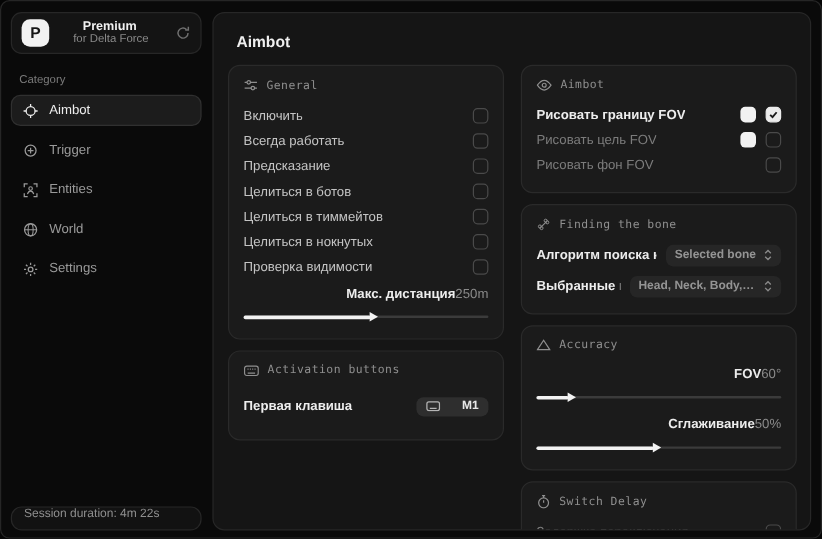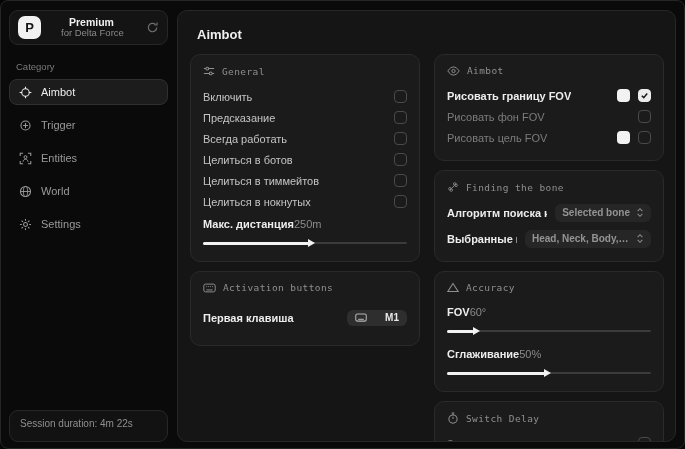--- a/index.html
+++ b/index.html
@@ -43,21 +43,21 @@
     display:flex; align-items:center; gap:9px;
     height:26px; padding:0 9px; border-radius:8px;
     color:#9a9a9a; font-size:11px; border:1px solid transparent; cursor:pointer;
   }
   .nav-item.active { background:#1c1c1c; border-color:#303030; color:#ededed; }
   .nav-item .nicon { display:flex; color:inherit; }
 
   .side-spacer { flex:1; }
   .session-card {
     background:#121212; border:1px solid #272727; border-radius:9px;
-    height:32px; display:flex; align-items:center; padding:0 10px 6px 10px;
+    height:20px; display:flex; align-items:flex-start; padding:0 10px 6px 10px;
     font-size:10px; color:#8f8f8f;
   }
 
   
   .panel {
     flex:1; background:#151515; border:1px solid #272727; border-radius:10px;
     padding:11px 11px 11px 12px; display:flex; flex-direction:column; overflow:hidden;
   }
   .panel-title { font-size:13px; font-weight:bold; color:#f0f0f0; margin:5px 0 12px 7px; }
   .columns { display:flex; gap:14px; flex:1; min-height:0; }
@@ -89,21 +89,21 @@
     background:transparent;
   }
   .checkbox.checked { background:#ececec; border-color:#ececec; color:#1a1a1a; }
   .swatch {
     width:13px; height:13px; border-radius:4px; background:#f2f2f2;
     flex-shrink:0; cursor:pointer;
   }
   .controls { display:flex; align-items:center; gap:8px; flex-shrink:0; }
 
   .slider-block { margin-top:2px; }
-  .slider-head { display:flex; justify-content:flex-start; align-items:center; min-height:20px; }
+  .slider-head { display:flex; justify-content:flex-end; align-items:center; min-height:20px; }
   .slider-label { font-size:11px; font-weight:bold; color:#ededed; white-space:nowrap; }
   .slider-value { font-size:11px; color:#8a8a8a; white-space:nowrap; }
   .slider { position:relative; height:12px; margin-top:3px; cursor:pointer; }
   .slider .track { position:absolute; top:5px; left:0; right:0; height:2px; background:#3b3b3b; border-radius:1px; }
   .slider .fill { position:absolute; top:4.5px; left:0; height:3px; background:#f2f2f2; border-radius:2px; }
   .slider .fill::after {
     content:""; position:absolute; right:-6px; top:-3px;
     border-left:7px solid #f2f2f2; border-top:4.5px solid transparent; border-bottom:4.5px solid transparent;
   }
 
@@ -220,37 +220,41 @@
                 </svg>
             </span>
             <span>General</span>
           </div>
 
           <div class="row">
             <span class="lbl">Включить</span>
             <span class="checkbox"></span>
           </div>
           <div class="row">
+            <span class="lbl">Всегда работать</span>
+            <span class="checkbox"></span>
+          </div>
+          <div class="row">
             <span class="lbl">Предсказание</span>
             <span class="checkbox"></span>
           </div>
           <div class="row">
-            <span class="lbl">Всегда работать</span>
-            <span class="checkbox"></span>
-          </div>
-          <div class="row">
             <span class="lbl">Целиться в ботов</span>
             <span class="checkbox"></span>
           </div>
           <div class="row">
             <span class="lbl">Целиться в тиммейтов</span>
             <span class="checkbox"></span>
           </div>
           <div class="row">
             <span class="lbl">Целиться в нокнутых</span>
+            <span class="checkbox"></span>
+          </div>
+          <div class="row">
+            <span class="lbl">Проверка видимости</span>
             <span class="checkbox"></span>
           </div>
 
           <div class="slider-block">
             <div class="slider-head">
               <span class="slider-label">Макс. дистанция</span>
               <span class="slider-value">250m</span>
             </div>
             <div class="slider">
               <div class="track"></div>
@@ -307,29 +311,29 @@
             <span class="controls">
               <span class="swatch"></span>
               <span class="checkbox checked">
                 <svg width="9" height="9" viewBox="0 0 10 10">
                     <path d="M2 5.2 4.2 7.4 8 2.8" fill="none" stroke="currentColor" stroke-width="1.7"></path>
                   </svg>
               </span>
             </span>
           </div>
           <div class="row dim">
-            <span class="lbl">Рисовать фон FOV</span>
-            <span class="controls">
-              <span class="checkbox"></span>
-            </span>
-          </div>
-          <div class="row dim">
             <span class="lbl">Рисовать цель FOV</span>
             <span class="controls">
               <span class="swatch"></span>
+              <span class="checkbox"></span>
+            </span>
+          </div>
+          <div class="row dim">
+            <span class="lbl">Рисовать фон FOV</span>
+            <span class="controls">
               <span class="checkbox"></span>
             </span>
           </div>
         </div>
 
         <div class="card">
           <div class="card-header">
             <span class="hicon">
               <svg width="12" height="12" viewBox="0 0 16 16">
                   <path d="M4.8 11.2 11.2 4.8" stroke="currentColor" stroke-width="1.2"></path>

